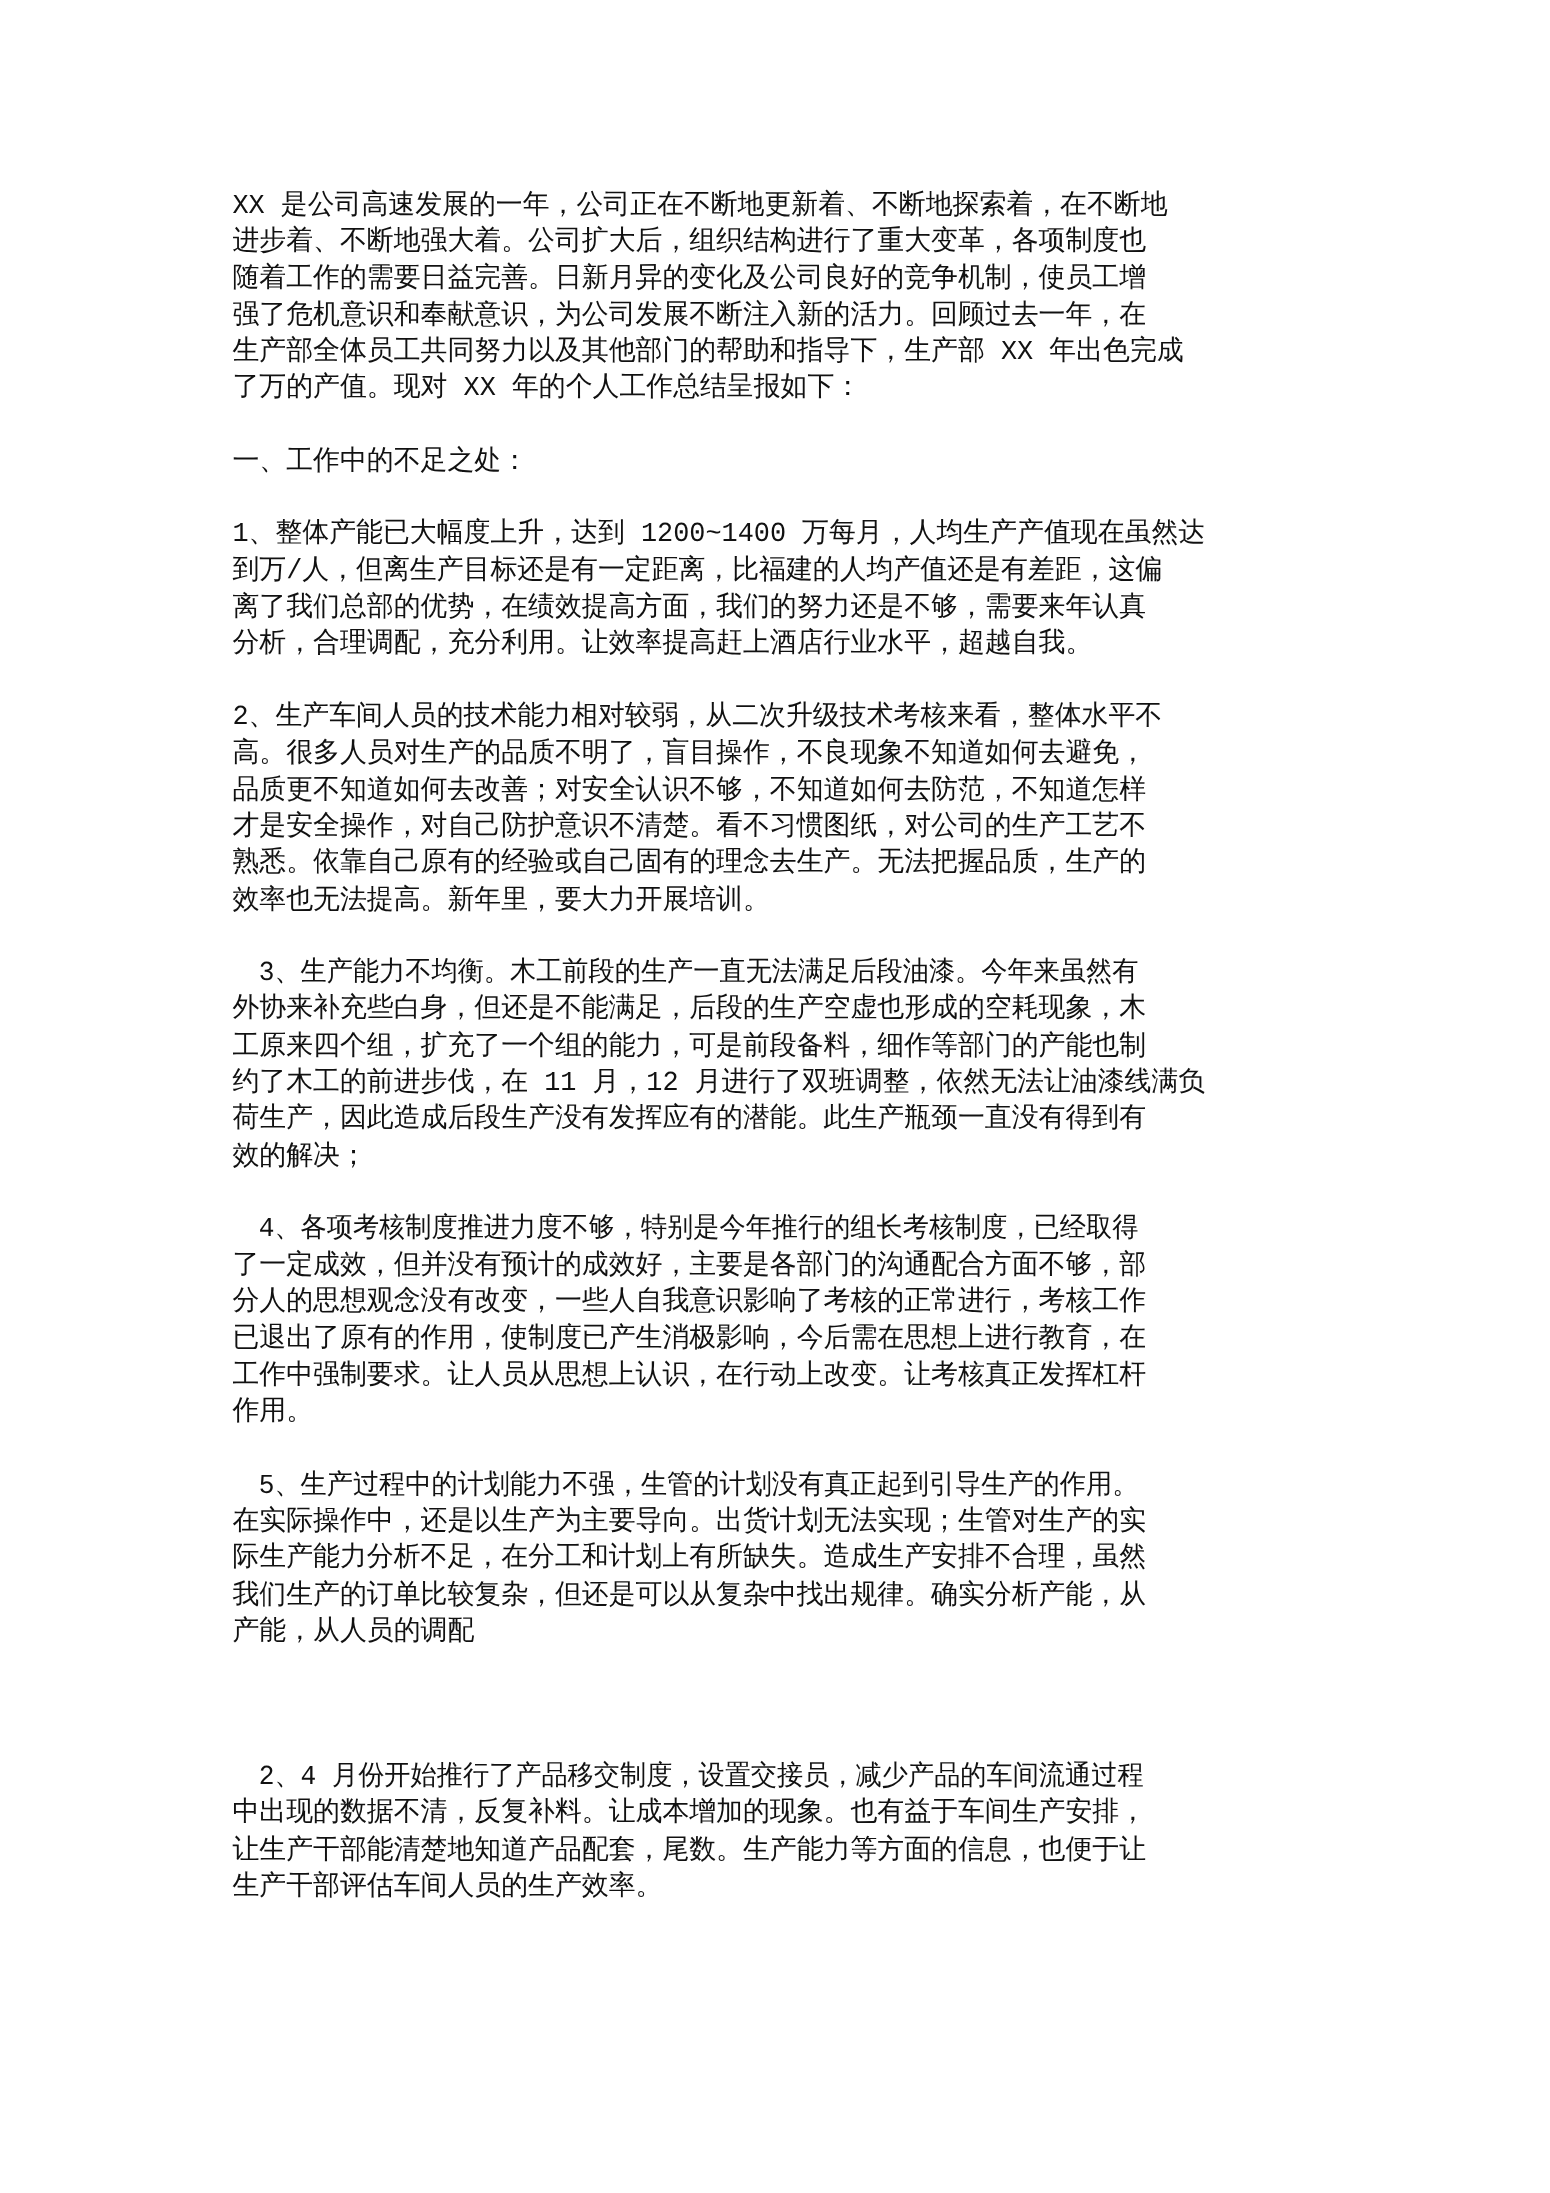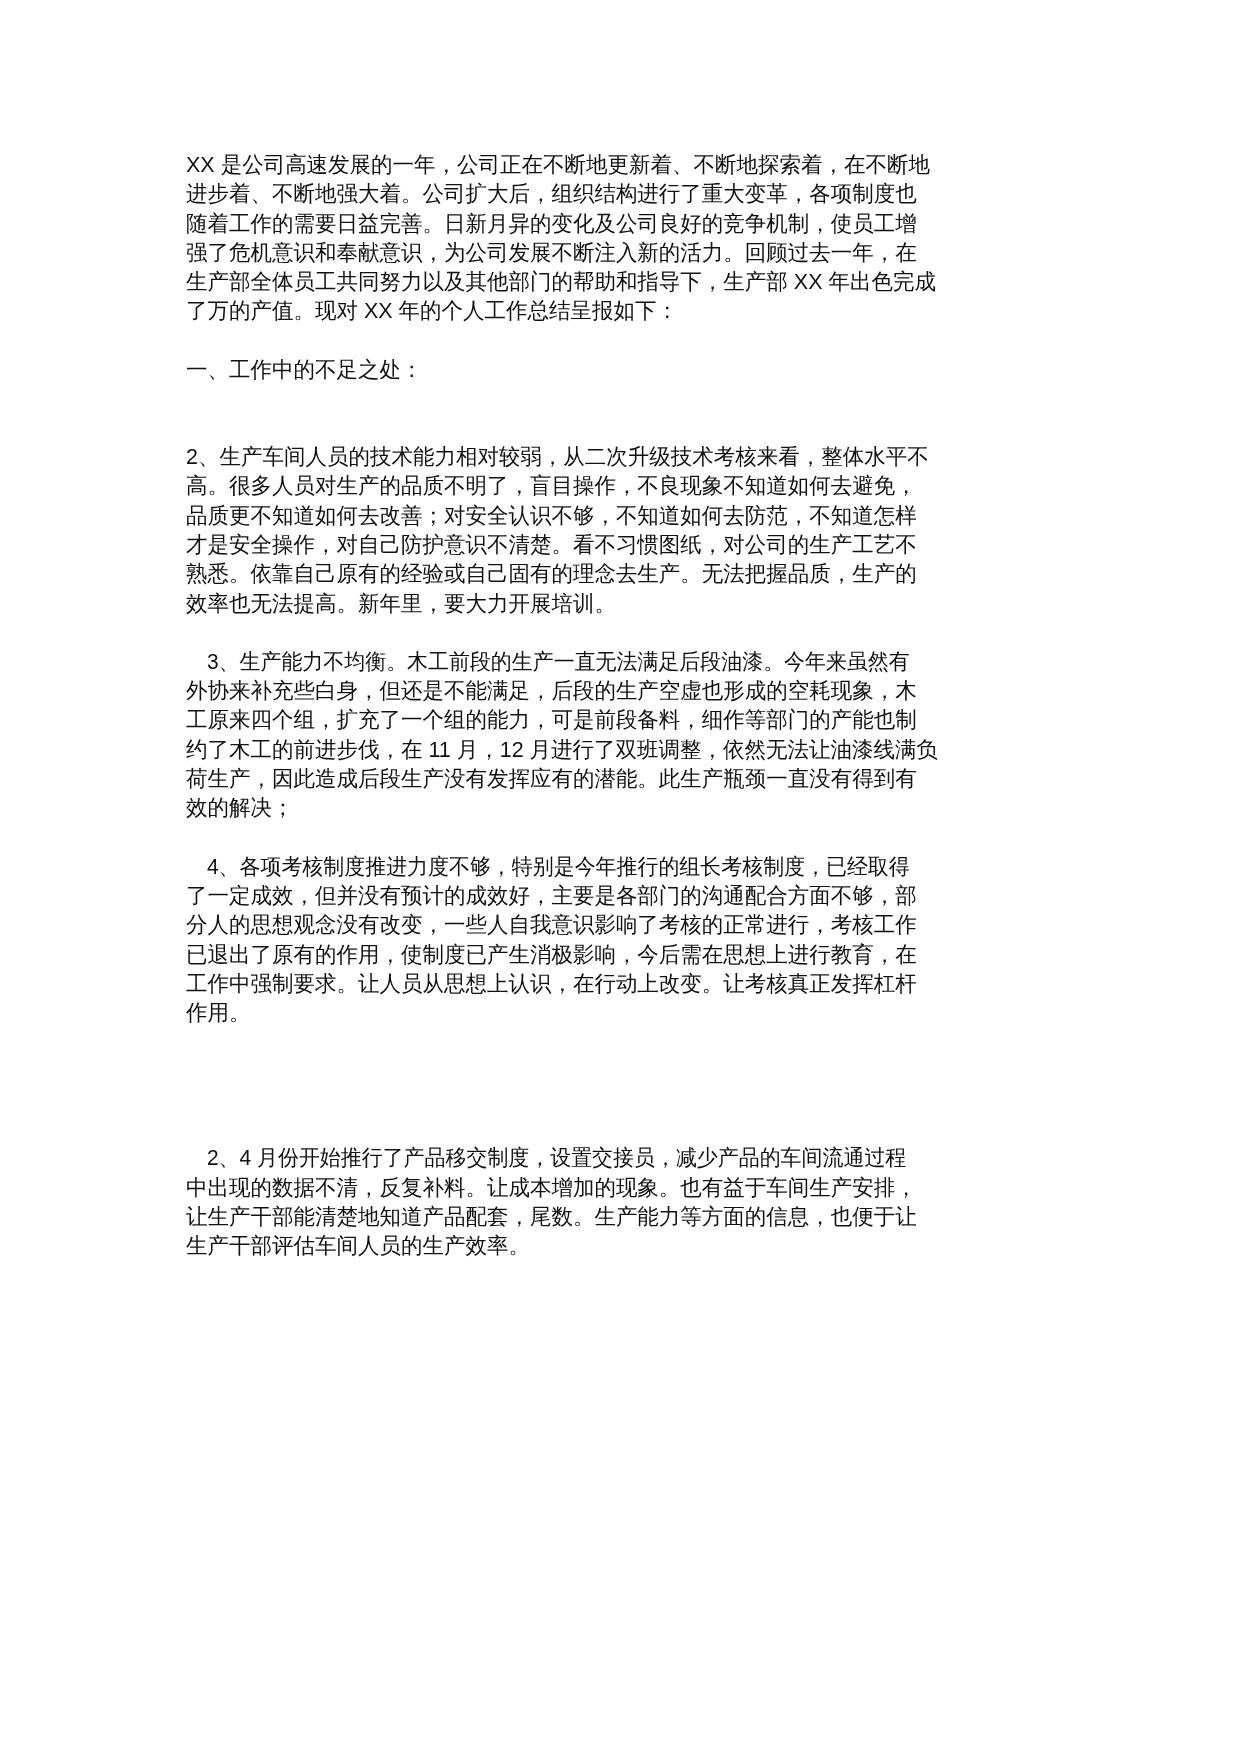--- a/index.html
+++ b/index.html
@@ -1,19 +1,19 @@
 <!DOCTYPE html>
 <html><head>
 <meta charset="utf-8">
 <style>
   html, body { margin: 0; padding: 0; background: #ffffff; }
   body { width: 1240px; height: 1754px; position: relative; overflow: hidden; }
   .page { position: absolute; left: 186px; top: 150px; width: 880px; }
   .para {
-    font-family: Liberation Sans, sans-serif;
+    font-family: Liberation Mono, monospace;
     font-size: 22px;
     line-height: 29.3px;
     color: #111111;
     margin: 0;
   }
   .line { display: block; white-space: nowrap; transform-origin: left center; }
   .gap { height: 29px; }
   .indent { padding-left: 22px; }
 </style>
 </head>
@@ -29,20 +29,26 @@
     <span class="line" style="transform: scaleX(0.977);">生产部全体员工共同努力以及其他部门的帮助和指导下，生产部 XX 年出色完成</span>
     <span class="line" style="transform: scaleX(0.977);">了万的产值。现对 XX 年的个人工作总结呈报如下：</span>
   </div>
   <div class="gap"></div>
 
   <div class="para">
     <span class="line" style="transform: scaleX(0.977);">一、工作中的不足之处：</span>
   </div>
   <div class="gap"></div>
 
+  <div class="para">
+    <span class="line" style="transform: scaleX(0.977);">1、整体产能已大幅度上升，达到 1200~1400 万每月，人均生产产值现在虽然达</span>
+    <span class="line" style="transform: scaleX(0.977);">到万/人，但离生产目标还是有一定距离，比福建的人均产值还是有差距，这偏</span>
+    <span class="line" style="transform: scaleX(0.977);">离了我们总部的优势，在绩效提高方面，我们的努力还是不够，需要来年认真</span>
+    <span class="line" style="transform: scaleX(0.977);">分析，合理调配，充分利用。让效率提高赶上酒店行业水平，超越自我。</span>
+  </div>
   <div class="gap"></div>
 
   <div class="para">
     <span class="line" style="transform: scaleX(0.977);">2、生产车间人员的技术能力相对较弱，从二次升级技术考核来看，整体水平不</span>
     <span class="line" style="transform: scaleX(0.977);">高。很多人员对生产的品质不明了，盲目操作，不良现象不知道如何去避免，</span>
     <span class="line" style="transform: scaleX(0.977);">品质更不知道如何去改善；对安全认识不够，不知道如何去防范，不知道怎样</span>
     <span class="line" style="transform: scaleX(0.977);">才是安全操作，对自己防护意识不清楚。看不习惯图纸，对公司的生产工艺不</span>
     <span class="line" style="transform: scaleX(0.977);">熟悉。依靠自己原有的经验或自己固有的理念去生产。无法把握品质，生产的</span>
     <span class="line" style="transform: scaleX(0.977);">效率也无法提高。新年里，要大力开展培训。</span>
   </div>
@@ -61,20 +67,27 @@
   <div class="para">
     <span class="line indent" style="transform: scaleX(0.952);">4、各项考核制度推进力度不够，特别是今年推行的组长考核制度，已经取得</span>
     <span class="line" style="transform: scaleX(0.977);">了一定成效，但并没有预计的成效好，主要是各部门的沟通配合方面不够，部</span>
     <span class="line" style="transform: scaleX(0.977);">分人的思想观念没有改变，一些人自我意识影响了考核的正常进行，考核工作</span>
     <span class="line" style="transform: scaleX(0.977);">已退出了原有的作用，使制度已产生消极影响，今后需在思想上进行教育，在</span>
     <span class="line" style="transform: scaleX(0.977);">工作中强制要求。让人员从思想上认识，在行动上改变。让考核真正发挥杠杆</span>
     <span class="line" style="transform: scaleX(0.977);">作用。</span>
   </div>
   <div class="gap"></div>
 
+  <div class="para">
+    <span class="line indent" style="transform: scaleX(0.952);">5、生产过程中的计划能力不强，生管的计划没有真正起到引导生产的作用。</span>
+    <span class="line" style="transform: scaleX(0.977);">在实际操作中，还是以生产为主要导向。出货计划无法实现；生管对生产的实</span>
+    <span class="line" style="transform: scaleX(0.977);">际生产能力分析不足，在分工和计划上有所缺失。造成生产安排不合理，虽然</span>
+    <span class="line" style="transform: scaleX(0.977);">我们生产的订单比较复杂，但还是可以从复杂中找出规律。确实分析产能，从</span>
+    <span class="line" style="transform: scaleX(0.977);">产能，从人员的调配</span>
+  </div>
   <div class="gap"></div>
 
   <div class="gap"></div>
 
   <div class="gap"></div>
 
   <div class="para">
     <span class="line indent" style="transform: scaleX(0.952);">2、4 月份开始推行了产品移交制度，设置交接员，减少产品的车间流通过程</span>
     <span class="line" style="transform: scaleX(0.977);">中出现的数据不清，反复补料。让成本增加的现象。也有益于车间生产安排，</span>
     <span class="line" style="transform: scaleX(0.977);">让生产干部能清楚地知道产品配套，尾数。生产能力等方面的信息，也便于让</span>

